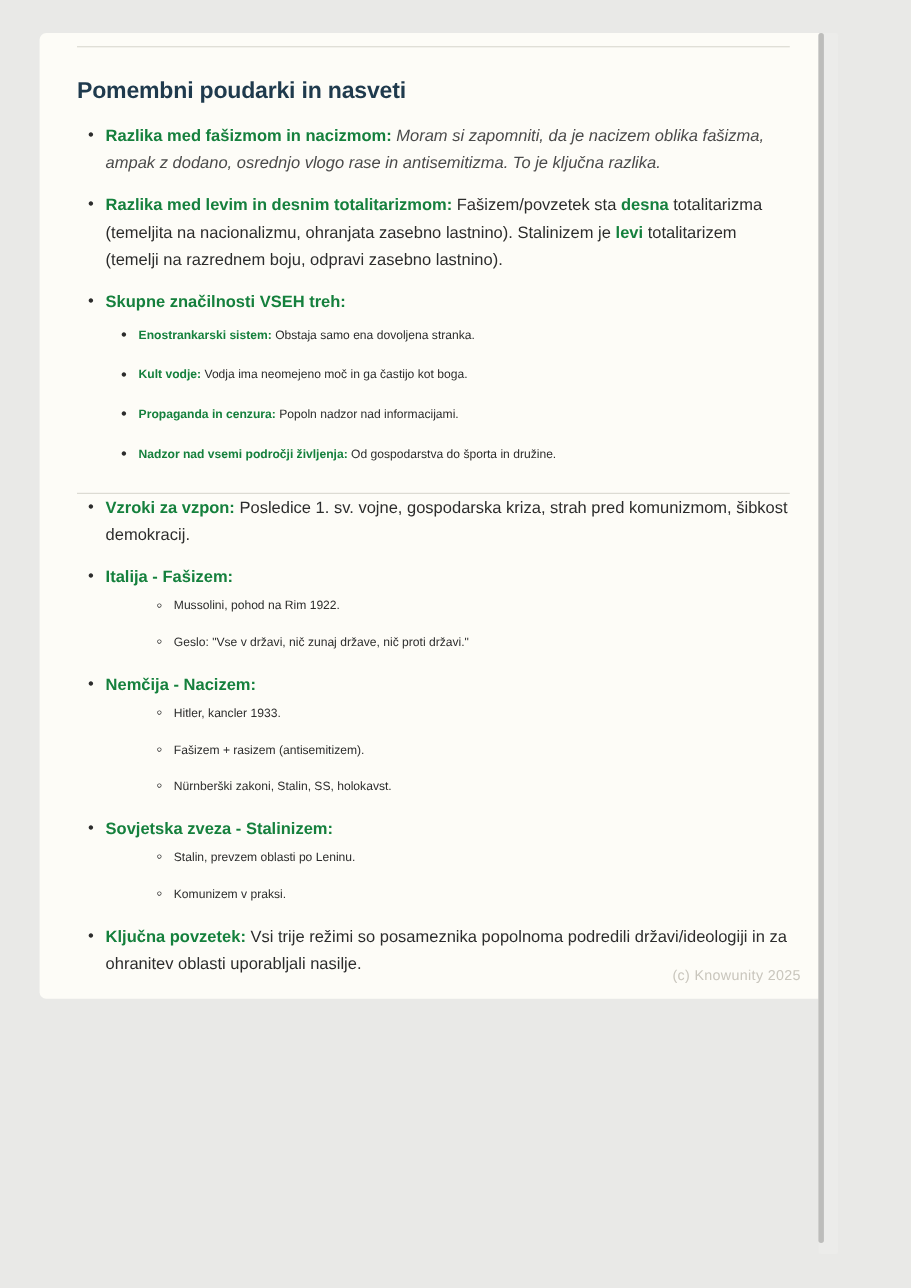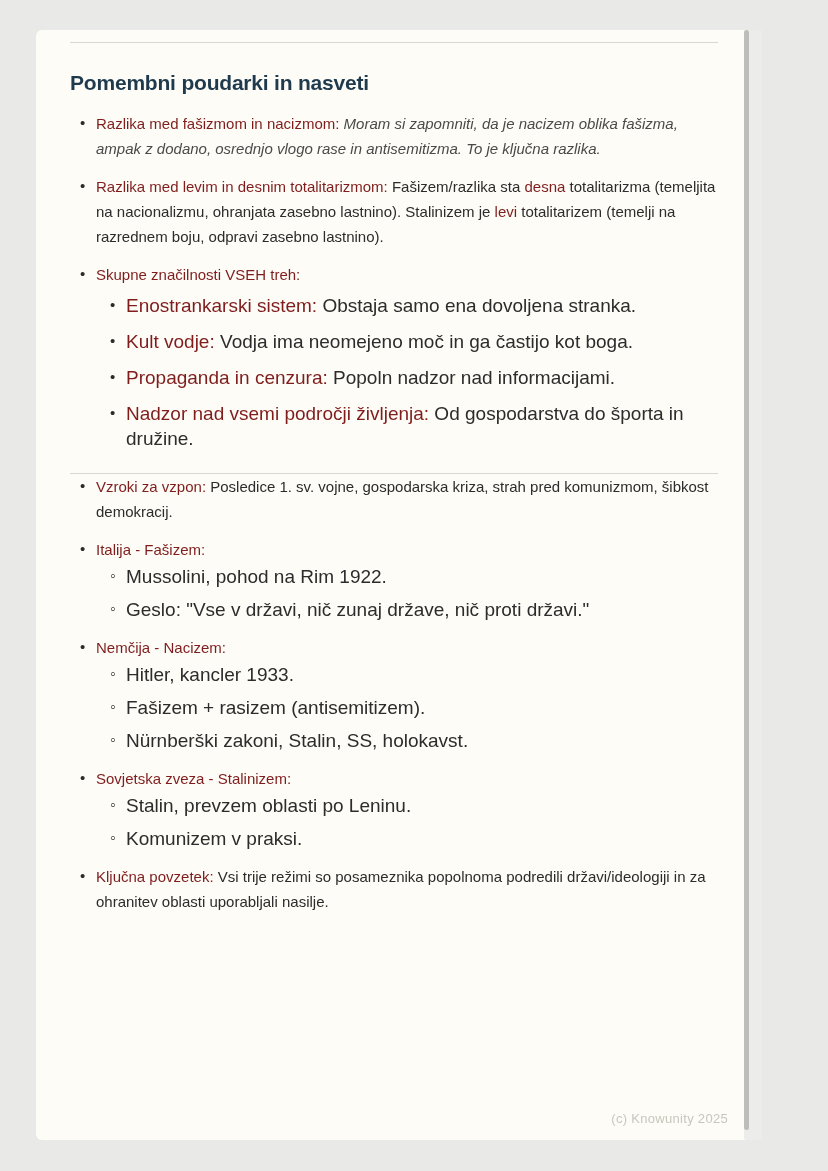--- a/index.html
+++ b/index.html
@@ -9,21 +9,21 @@
     width: 828px;
     height: 1171px;
     background: #e9e9e7;
     font-family: "Liberation Sans", sans-serif;
   }
   .page {
     position: absolute;
     left: 36px;
     top: 30px;
     width: 716px;
-    height: 1110px;
+    height: 878px;
     background: #fdfcf7;
     border-radius: 6px;
     overflow: hidden;
   }
   .scroll-track {
     position: absolute;
     left: 744px;
     top: 30px;
     width: 18px;
     height: 1110px;
@@ -77,40 +77,40 @@
     font-size: 15px;
     color: #2c2c2c;
   }
   ul.lvl2 {
     margin: 6px 0 0 0;
     padding-left: 30px;
     list-style: none;
   }
   ul.lvl2 > li {
     position: relative;
-    font-size: 19px;
+    font-size: 11px;
     line-height: 25px;
     color: #2c2c2c;
     margin-bottom: 11px;
   }
   ul.lvl2 > li::before {
     content: "\2022";
     position: absolute;
     left: -16px;
     top: -1px;
     font-size: 15px;
     color: #2c2c2c;
   }
   ul.lvl2.hollow > li::before {
     content: "\25E6";
     font-size: 16px;
   }
   ul.lvl2.tight { margin-top: 2px; }
-  ul.lvl2.tight > li { margin-bottom: 8px; }
-  .b { font-weight: normal; color: #7f1d1d; }
+  ul.lvl2.tight > li { margin-bottom: 8px; margin-left: 32px; }
+  .b { font-weight: bold; color: #15803d; }
   .i { font-style: italic; color: #4a4a4a; text-align: center; }
   .watermark {
     position: absolute;
     right: 24px;
     bottom: 14px;
     font-size: 13px;
     color: #c9c6bd;
     letter-spacing: 0.3px;
   }
 </style>
@@ -123,21 +123,21 @@
     <hr class="rule top">
 
     <h2>Pomembni poudarki in nasveti</h2>
 
     <ul class="lvl1">
       <li>
         <span class="b">Razlika med fašizmom in nacizmom:</span><span class="i"> Moram si zapomniti, da je nacizem oblika fašizma, ampak z dodano, osrednjo vlogo rase in antisemitizma. To je ključna razlika.</span>
       </li>
 
       <li>
-        <span class="b">Razlika med levim in desnim totalitarizmom:</span><span> Fašizem/razlika sta </span><span class="b">desna</span><span> totalitarizma (temeljita na nacionalizmu, ohranjata zasebno lastnino). Stalinizem je </span><span class="b">levi</span><span> totalitarizem (temelji na razrednem boju, odpravi zasebno lastnino).</span>
+        <span class="b">Razlika med levim in desnim totalitarizmom:</span><span> Fašizem/povzetek sta </span><span class="b">desna</span><span> totalitarizma (temeljita na nacionalizmu, ohranjata zasebno lastnino). Stalinizem je </span><span class="b">levi</span><span> totalitarizem (temelji na razrednem boju, odpravi zasebno lastnino).</span>
       </li>
 
       <li>
         <span class="b">Skupne značilnosti VSEH treh:</span>
         <ul class="lvl2">
           <li><span class="b">Enostrankarski sistem:</span><span> Obstaja samo ena dovoljena stranka.</span></li>
           <li><span class="b">Kult vodje:</span><span> Vodja ima neomejeno moč in ga častijo kot boga.</span></li>
           <li><span class="b">Propaganda in cenzura:</span><span> Popoln nadzor nad informacijami.</span></li>
           <li><span class="b">Nadzor nad vsemi področji življenja:</span><span> Od gospodarstva do športa in družine.</span></li>
         </ul>

